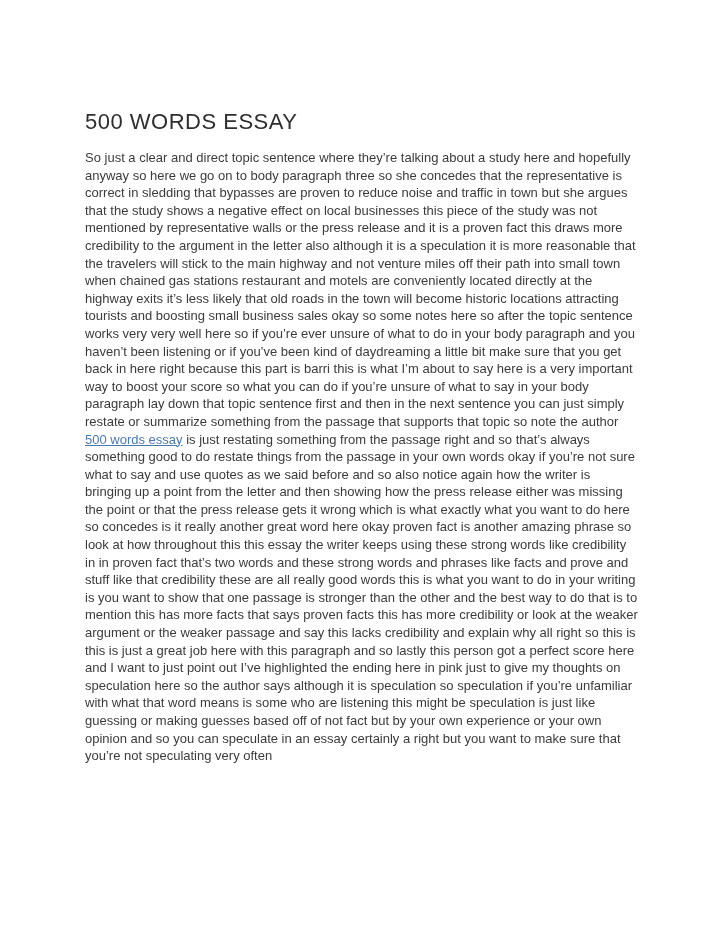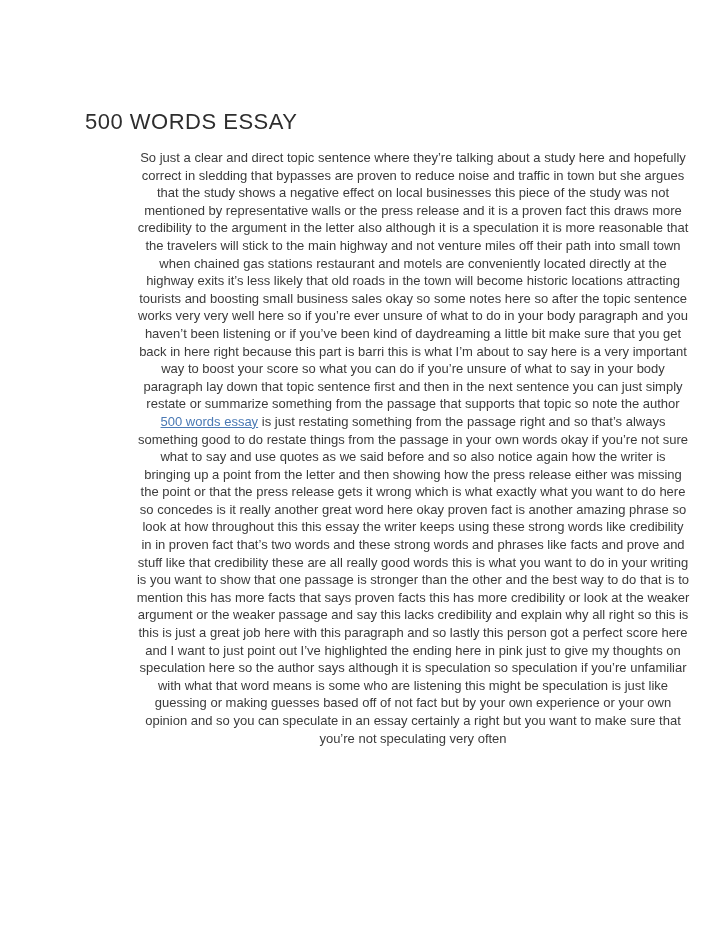--- a/index.html
+++ b/index.html
@@ -7,61 +7,60 @@
     width: 720px;
     background: #ffffff;
     font-family: "Liberation Sans", "DejaVu Sans", sans-serif;
   }
   .page {
     position: relative;
     width: 720px;
     height: 931px;
     background: #ffffff;
     overflow: hidden;
-    text-align: center;
   }
   .doc-title {
     position: absolute;
     left: 85px;
     top: 109px;
     font-size: 22px;
     line-height: 26px;
     font-weight: 400;
     color: #2e2e2e;
     letter-spacing: 0.5px;
     white-space: nowrap;
   }
   .essay-paragraph {
     position: absolute;
     left: 85px;
     top: 149px;
     width: 560px;
     font-size: 13px;
     color: #3b3b3b;
-    margin-left: 48px;
   }
   .essay-paragraph .line {
     white-space: nowrap;
     height: 17.6px;
     line-height: 17.6px;
   }
   a.essay-link {
     color: #4a79b4;
     text-decoration: underline;
     cursor: pointer;
   }
 </style>
 </head>
 <body>
 
 <div class="page">
   <h1 class="doc-title">500 WORDS ESSAY</h1>
 
   <div class="essay-paragraph">
       <div class="line">So just a clear and direct topic sentence where they’re talking about a study here and hopefully</div>
+      <div class="line">anyway so here we go on to body paragraph three so she concedes that the representative is</div>
       <div class="line">correct in sledding that bypasses are proven to reduce noise and traffic in town but she argues</div>
       <div class="line">that the study shows a negative effect on local businesses this piece of the study was not</div>
       <div class="line">mentioned by representative walls or the press release and it is a proven fact this draws more</div>
       <div class="line">credibility to the argument in the letter also although it is a speculation it is more reasonable that</div>
       <div class="line">the travelers will stick to the main highway and not venture miles off their path into small town</div>
       <div class="line">when chained gas stations restaurant and motels are conveniently located directly at the</div>
       <div class="line">highway exits it’s less likely that old roads in the town will become historic locations attracting</div>
       <div class="line">tourists and boosting small business sales okay so some notes here so after the topic sentence</div>
       <div class="line">works very very well here so if you’re ever unsure of what to do in your body paragraph and you</div>
       <div class="line">haven’t been listening or if you’ve been kind of daydreaming a little bit make sure that you get</div>

